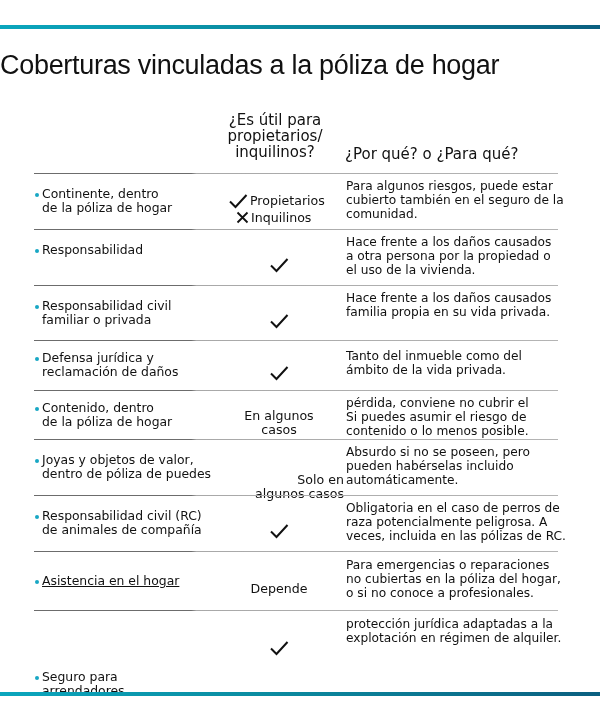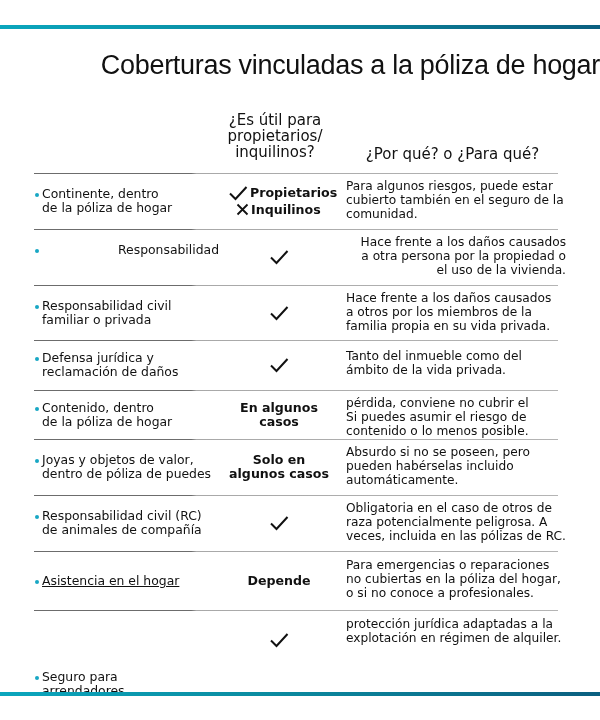--- a/index.html
+++ b/index.html
@@ -7,46 +7,46 @@
     width:600px; height:720px; background:#ffffff; position:relative; overflow:hidden;
     font-family: "DejaVu Sans", "Liberation Sans", sans-serif; color:#111;
   }
   .bar {
     position:absolute; left:0; width:600px; height:4px;
     background: linear-gradient(90deg, #0aa6bd 0%, #0a8ba0 45%, #0a5f80 100%);
   }
   .bar.top { top:25px; }
   .bar.bottom { top:692px; }
   .title {
-    position:absolute; top:50px; left:0; width:600px; text-align:right;
+    position:absolute; top:50px; left:0; width:600px; text-align:left;
     font-family: "Liberation Sans", sans-serif; font-size:27px; color:#111; letter-spacing:-0.3px;
   }
   .col-head-a {
     position:absolute; top:112px; left:205px; width:140px; text-align:center;
     font-size:15px; line-height:16px; color:#111;
   }
   .col-head-b {
-    position:absolute; top:145px; left:345px; width:215px; text-align:center;
+    position:absolute; top:145px; left:345px; width:215px; 
     font-size:15px; color:#111;
   }
   .sep {
     position:absolute; left:34px; width:524px; height:1px;
     background: linear-gradient(90deg, #6c6c6c 0%, #6c6c6c 30%, #a8a8a8 31%, #b4b4b4 100%);
   }
   .row { position:absolute; left:34px; width:524px; }
   .cell-name {
     position:absolute; left:0; width:185px; font-size:12.4px; line-height:14px; color:#111;
     padding-left:8px; box-sizing:border-box;
   }
   .cell-name .dot {
     position:absolute; left:1px; top:6px; width:4px; height:4px; border-radius:50%; background:#18a7c4;
   }
   .cell-use {
     position:absolute; left:180px; width:130px; text-align:center; font-size:12.6px; line-height:14px;
-    font-weight:bold; color:#111;
+    font-weight:normal; color:#111;margin-top:8px;
   }
   .cell-why {
     position:absolute; left:312px; width:220px; font-size:12.2px; line-height:14px; color:#111;
   }
   .check { display:inline-block; width:20px; height:16px; }
   .check svg, .cross svg { display:block; }
   .mixed { text-align:left; padding-left:14px; }
   .mixed .line { display:flex; align-items:center; gap:2px; height:17px; }
   .mixed .line.second { padding-left:8px; }
 </style>
@@ -89,21 +89,21 @@
           <span>Inquilinos</span>
         </div>
       </div>
       <div class="cell-why" style="top: 6px;">
         <div>Para algunos riesgos, puede estar</div>
         <div>cubierto también en el seguro de la</div>
         <div>comunidad.</div>
       </div>
     </div>
     <div class="sep" style="top: 229px;"></div>
-    <div class="row" style="top: 229px; height: 56px; text-align: right;">
+    <div class="row" style="top: 229px; height: 56px;">
       <div class="cell-name" style="top: 14px;">
         <span class="dot"></span>
         <div>Responsabilidad</div>
       </div>
       <div class="cell-use" style="top: 20px;"><span class="check"><svg width="20" height="16" viewBox="0 0 20 16">
             <path d="M2 8.5 L7.5 14 L18.5 2" fill="none" stroke="#111" stroke-width="2"></path>
           </svg></span></div>
       <div class="cell-why" style="top: 6px;">
         <div>Hace frente a los daños causados</div>
         <div>a otra persona por la propiedad o</div>
@@ -115,21 +115,20 @@
       <div class="cell-name" style="top: 14px;">
         <span class="dot"></span>
         <div>Responsabilidad civil</div>
         <div>familiar o privada</div>
       </div>
       <div class="cell-use" style="top: 20px;"><span class="check"><svg width="20" height="16" viewBox="0 0 20 16">
             <path d="M2 8.5 L7.5 14 L18.5 2" fill="none" stroke="#111" stroke-width="2"></path>
           </svg></span></div>
       <div class="cell-why" style="top: 6px;">
         <div>Hace frente a los daños causados</div>
-        <div>a otros por los miembros de la</div>
         <div>familia propia en su vida privada.</div>
       </div>
     </div>
     <div class="sep" style="top: 340px;"></div>
     <div class="row" style="top: 340px; height: 50px;">
       <div class="cell-name" style="top: 11px;">
         <span class="dot"></span>
         <div>Defensa jurídica y</div>
         <div>reclamación de daños</div>
       </div>
@@ -158,42 +157,42 @@
         <div>contenido o lo menos posible.</div>
       </div>
     </div>
     <div class="sep" style="top: 439px;"></div>
     <div class="row" style="top: 439px; height: 56px;">
       <div class="cell-name" style="top: 14px;">
         <span class="dot"></span>
         <div>Joyas y objetos de valor,</div>
         <div>dentro de póliza de puedes</div>
       </div>
-      <div class="cell-use" style="top: 14px;">
+      <div class="cell-use" style="top: 26px; text-align: right;">
         <div>Solo en</div>
         <div>algunos casos</div>
       </div>
       <div class="cell-why" style="top: 6px;">
         <div>Absurdo si no se poseen, pero</div>
         <div>pueden habérselas incluido</div>
         <div>automáticamente.</div>
       </div>
     </div>
     <div class="sep" style="top: 495px;"></div>
     <div class="row" style="top: 495px; height: 56px;">
       <div class="cell-name" style="top: 14px;">
         <span class="dot"></span>
         <div>Responsabilidad civil (RC)</div>
         <div>de animales de compañía</div>
       </div>
       <div class="cell-use" style="top: 20px;"><span class="check"><svg width="20" height="16" viewBox="0 0 20 16">
             <path d="M2 8.5 L7.5 14 L18.5 2" fill="none" stroke="#111" stroke-width="2"></path>
           </svg></span></div>
       <div class="cell-why" style="top: 6px;">
-        <div>Obligatoria en el caso de otros de</div>
+        <div>Obligatoria en el caso de perros de</div>
         <div>raza potencialmente peligrosa. A</div>
         <div>veces, incluida en las pólizas de RC.</div>
       </div>
     </div>
     <div class="sep" style="top: 551px;"></div>
     <div class="row" style="top: 551px; height: 59px;">
       <div class="cell-name" style="top: 23px; text-decoration: underline;">
         <span class="dot"></span>
         <div>Asistencia en el hogar</div>
       </div>

